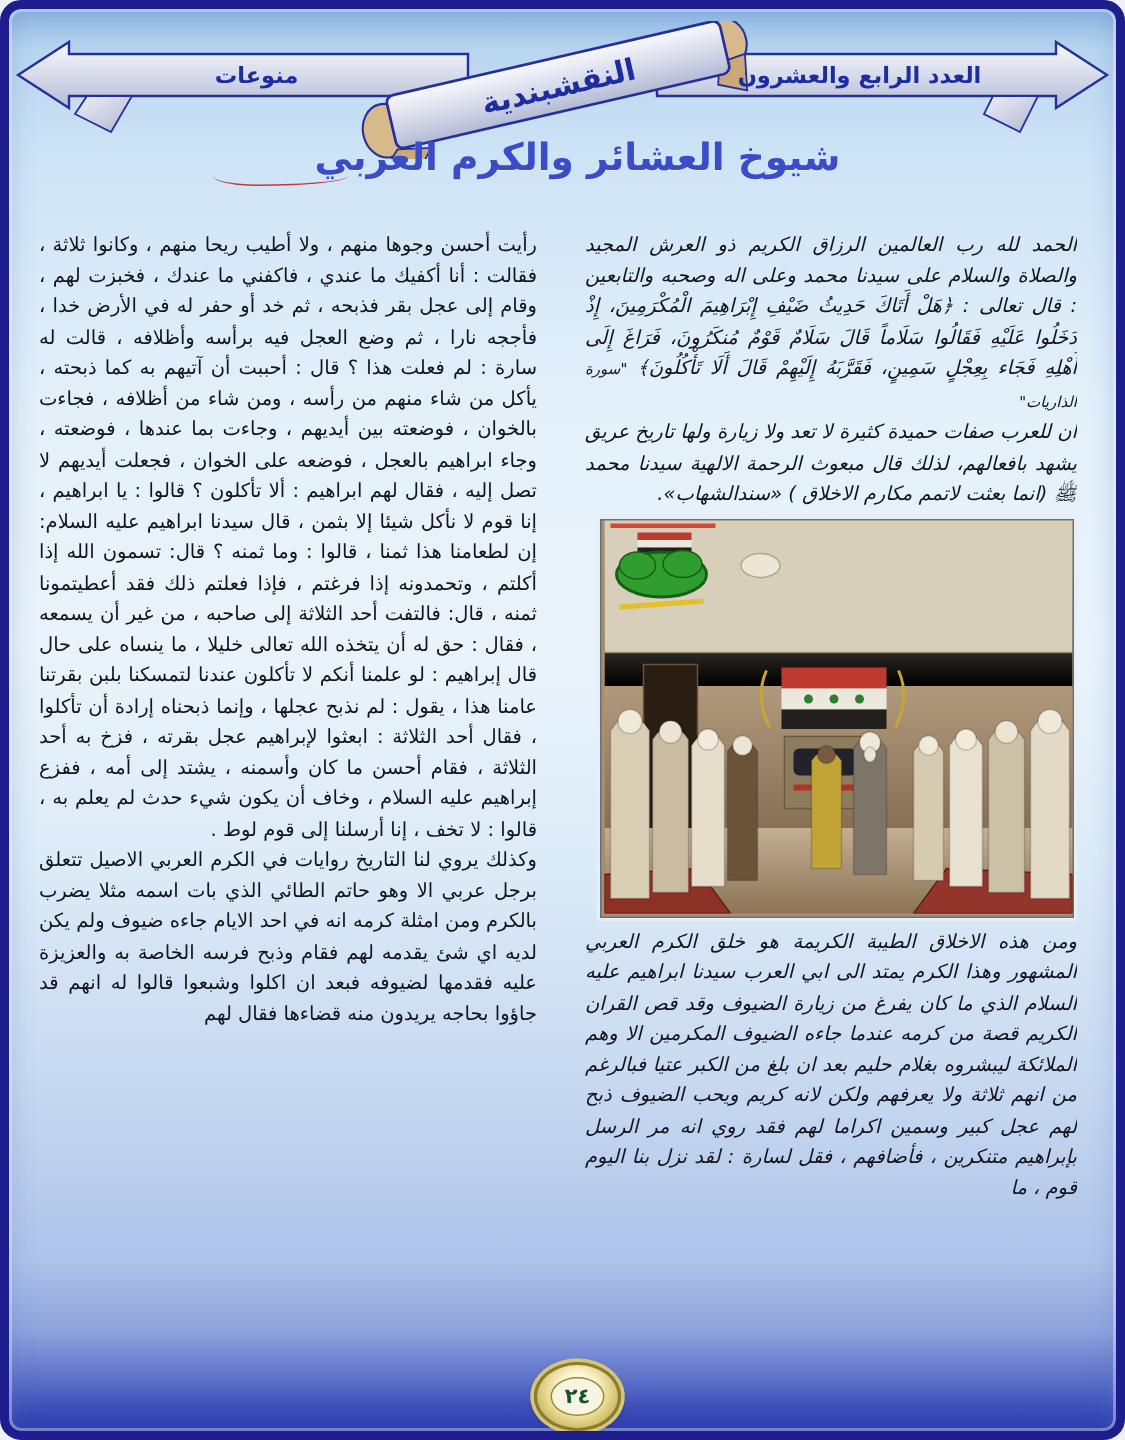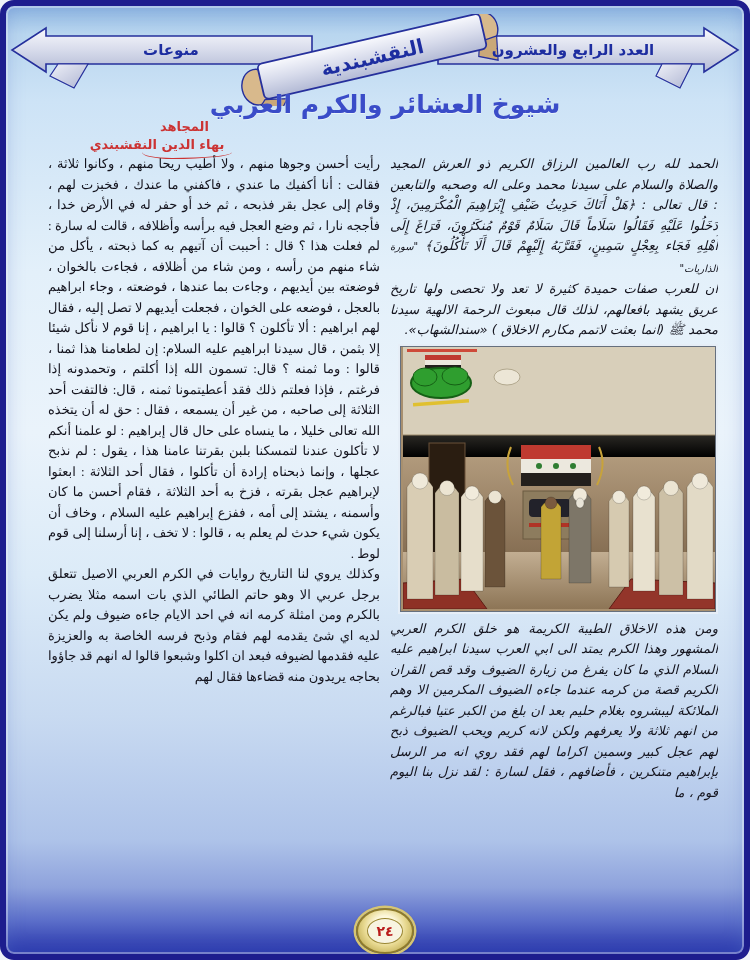--- a/index.html
+++ b/index.html
@@ -31,41 +31,41 @@
   .author .a1{text-align:center;padding-left:55px;}
   .author .a2{text-align:center;}
   .author .flourish{width:90px;height:7px;margin:-2px auto 0 90px;
     border-bottom:1.6px solid #cc3333;border-radius:0 0 80% 40%/0 0 100% 100%;}
   .col{
     position:absolute;top:148px;height:802px;overflow:hidden;
     direction:rtl;text-align:justify;
     color:#14141e;font-size:13px;line-height:20.5px;
   }
   .col p{margin:0;}
-  .col-left{left:42px;width:332px;font-family:Liberation Serif, serif;}
+  .col-left{left:20px;width:332px;}
   .col-right{left:384px;width:328px;font-style:italic;}
   .photo-frame{
     width:314px;height:264px;margin:5px 2px 7px 10px;
     border:1px solid #66707e;outline:2px solid #e6eef7;
     background:#a8906f;
   }
   .quote-src{font-size:10px;}
   .medallion{
     position:absolute;left:350px;top:902px;width:54px;height:42px;
     border-radius:50%;
     background:radial-gradient(ellipse at 50% 40%, #fdf8dd 30%, #e7d88f 55%, #bca94f 85%, #9a8733 100%);
     border:2px solid #8e7b2c;
     box-shadow:0 0 0 2.5px #d6c573, 0 1px 4px rgba(10,20,80,.45);
     display:flex;align-items:center;justify-content:center;
   }
   .medallion .inner{
     width:34px;height:24px;border-radius:50%;
     background:#f8f4e2;border:1.4px solid #9a8733;
     display:flex;align-items:center;justify-content:center;
-    color:#b91c1c;font-weight:bold;font-size:14px;
+    color:#14532d;font-weight:bold;font-size:14px;
   }
   svg text{font-family:"DejaVu Sans", sans-serif;}
 </style>
 </head>
 <body>
 
 <div class="page">
 
   <svg class="header-art" viewBox="0 0 738 92" width="738" height="92">
     <defs>
@@ -94,28 +94,26 @@
       <rect x="252" y="24" width="228" height="36" rx="5" fill="url(#steel)" stroke="#26309c" stroke-width="1.8"></rect>
       <text x="366" y="50" text-anchor="middle" font-size="20" font-weight="bold" fill="#1d2da0" direction="rtl">النقشبندية</text>
     </g>
     <text x="165" y="41" text-anchor="middle" font-size="15" font-weight="bold" fill="#1d2da0" direction="rtl">منوعات</text>
     <text x="567" y="41" text-anchor="middle" font-size="15" font-weight="bold" fill="#1d2da0" direction="rtl">العدد الرابع والعشرون</text>
   </svg>
 
   <div class="page-title">شيوخ العشائر والكرم العربي</div>
 
   <div class="author">
-    <div class="a1">المجاهد</div>
-    <div class="a2">بهاء الدين النقشبندي</div>
     <div class="flourish"></div>
   </div>
 
   <div class="col col-right">
     <p><span>الحمد لله رب العالمين الرزاق الكريم ذو العرش المجيد والصلاة والسلام على سيدنا محمد وعلى اله وصحبه والتابعين : قال تعالى : ﴿هَلْ أَتَاكَ حَدِيثُ ضَيْفِ إِبْرَاهِيمَ الْمُكْرَمِينَ، إِذْ دَخَلُوا عَلَيْهِ فَقَالُوا سَلَاماً قَالَ سَلَامٌ قَوْمٌ مُنكَرُونَ، فَرَاغَ إِلَى أَهْلِهِ فَجَاء بِعِجْلٍ سَمِينٍ، فَقَرَّبَهُ إِلَيْهِمْ قَالَ أَلَا تَأْكُلُونَ﴾</span> <span class="quote-src">"سورة الذاريات"</span></p>
-    <p>ان للعرب صفات حميدة كثيرة لا تعد ولا تحصى ولها تاريخ عريق يشهد بافعالهم، لذلك قال مبعوث الرحمة الالهية سيدنا محمد ﷺ (انما بعثت لاتمم مكارم الاخلاق ) «سندالشهاب».</p>
+    <p>ان للعرب صفات حميدة كثيرة لا تعد ولا زيارة ولها تاريخ عريق يشهد بافعالهم، لذلك قال مبعوث الرحمة الالهية سيدنا محمد ﷺ (انما بعثت لاتمم مكارم الاخلاق ) «سندالشهاب».</p>
 
     <div class="photo-frame">
       <svg viewBox="0 0 312 262" width="312" height="262">
         <defs>
           <linearGradient id="wall" x1="0" y1="0" x2="0" y2="1">
             <stop offset="0" stop-color="#d3c9b4"></stop>
               <stop offset="0.42" stop-color="#b19а7c" stop-opacity="1"></stop>
             <stop offset="0.42" stop-color="#b19a7c"></stop>
               <stop offset="1" stop-color="#6e563c"></stop>
           </linearGradient>

